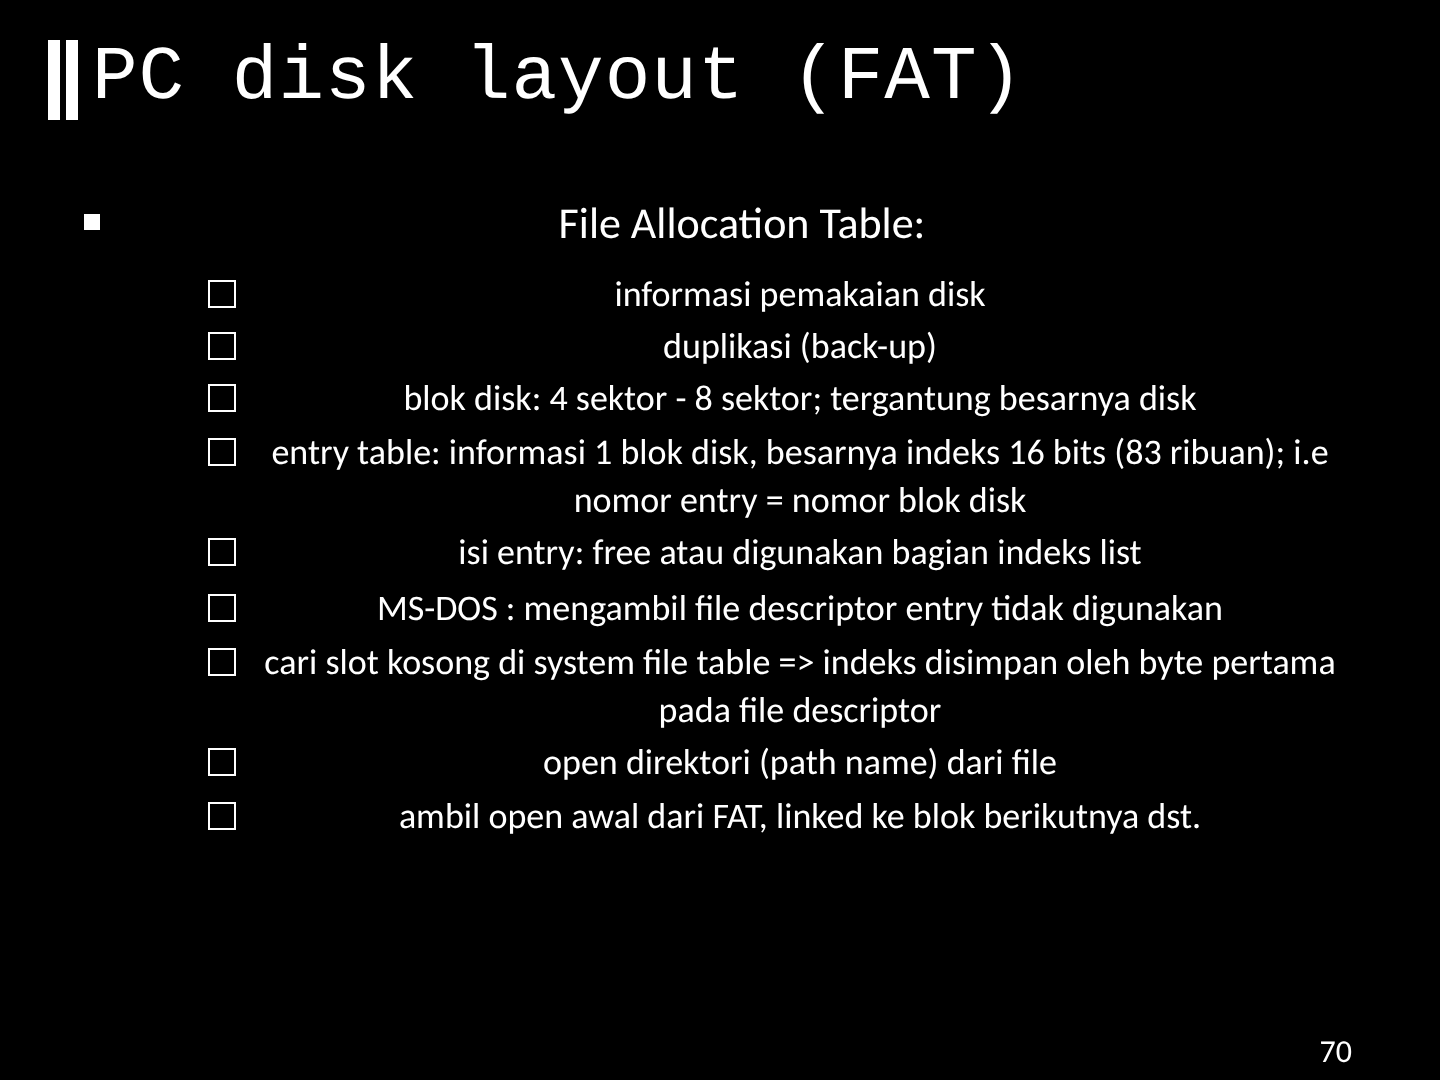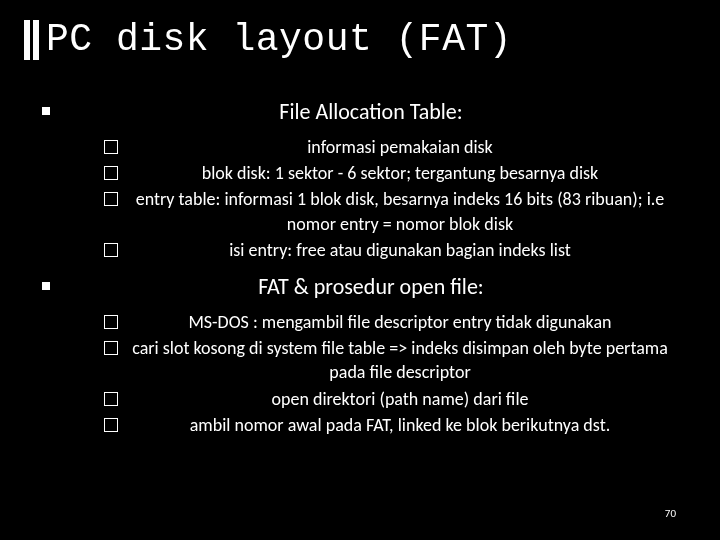--- a/index.html
+++ b/index.html
@@ -77,22 +77,22 @@
     left: 0;
     top: 5px;
     width: 12px;
     height: 12px;
     border: 1px solid #fff;
     background: transparent;
   }
   .pagenum {
     position: absolute;
     right: 24px;
-    bottom: 20px;
-    font-size: 11px;
+    bottom: 4px;
+    font-size: 16px;
     color: #fff;
   }
 </style>
 </head>
 <body>
 
 <div class="slide">
 
   <div class="title-wrap">
     <div class="title-bars">
@@ -100,29 +100,29 @@
         <span></span>
     </div>
     <div class="title">PC disk layout (FAT)</div>
   </div>
 
   <div class="body">
 
     <div class="lvl1">File Allocation Table:</div>
     <div class="sub">
       <div class="sub-item">informasi pemakaian disk</div>
-      <div class="sub-item">blok disk: 1 sektor  - 6 sektor; tergantung besarnya disk</div>
+      <div class="sub-item">duplikasi (back-up)</div>
+      <div class="sub-item">blok disk: 4 sektor  - 8 sektor; tergantung besarnya disk</div>
       <div class="sub-item">entry table: informasi 1 blok disk, besarnya indeks 16 bits (83 ribuan); i.e nomor entry = nomor blok disk</div>
       <div class="sub-item">isi entry: free atau digunakan bagian indeks list</div>
     </div>
 
-    <div class="lvl1 second">FAT &amp; prosedur open file:</div>
     <div class="sub">
       <div class="sub-item">MS-DOS : mengambil file descriptor entry tidak digunakan</div>
       <div class="sub-item">cari slot kosong di system file table =&gt; indeks disimpan oleh byte pertama pada file descriptor</div>
       <div class="sub-item">open direktori (path name) dari file</div>
-      <div class="sub-item">ambil nomor awal pada FAT, linked ke blok berikutnya dst.</div>
+      <div class="sub-item">ambil open awal dari FAT, linked ke blok berikutnya dst.</div>
     </div>
 
   </div>
 
   <div class="pagenum">70</div>
 </div>
 
 </body></html>

